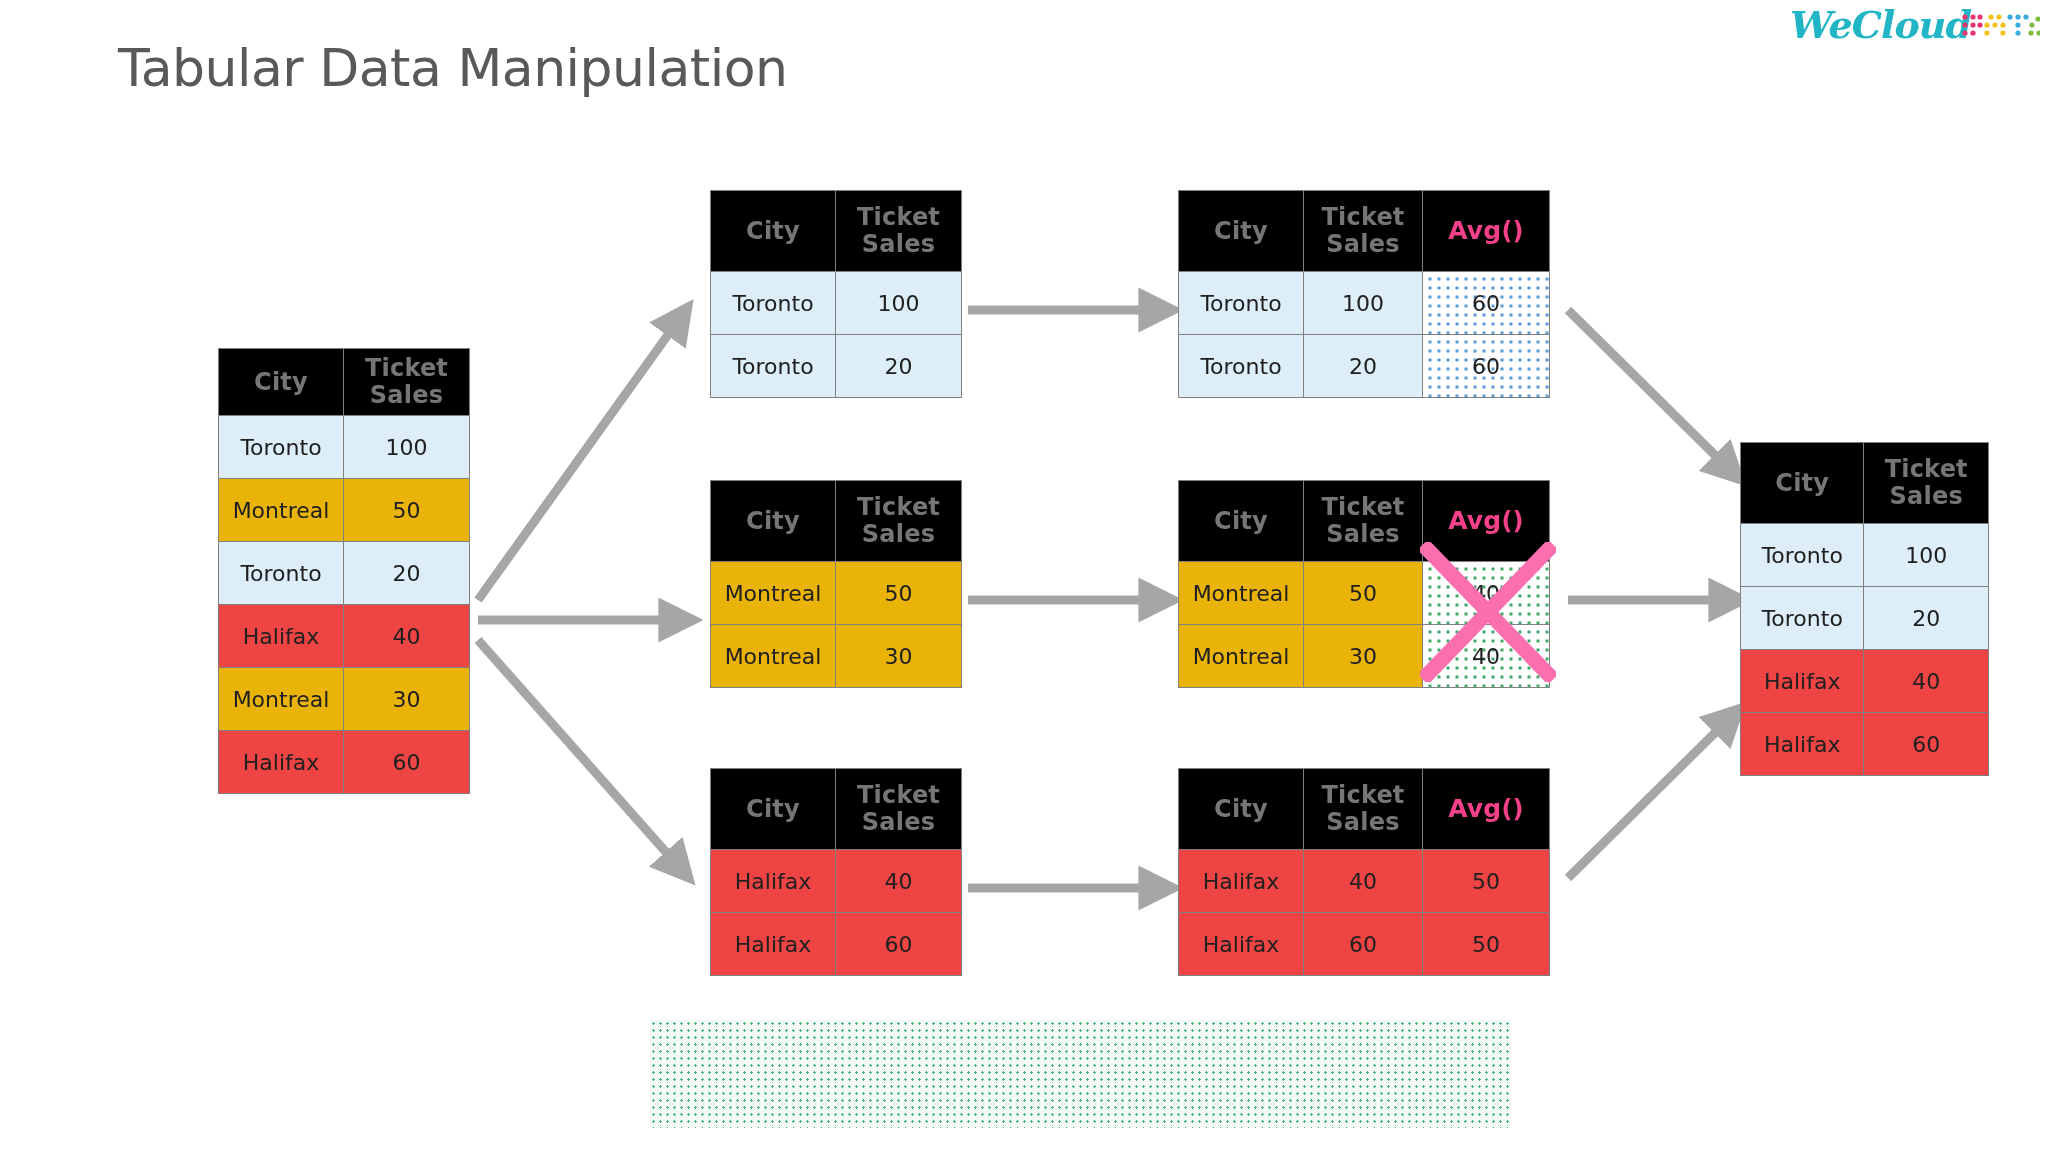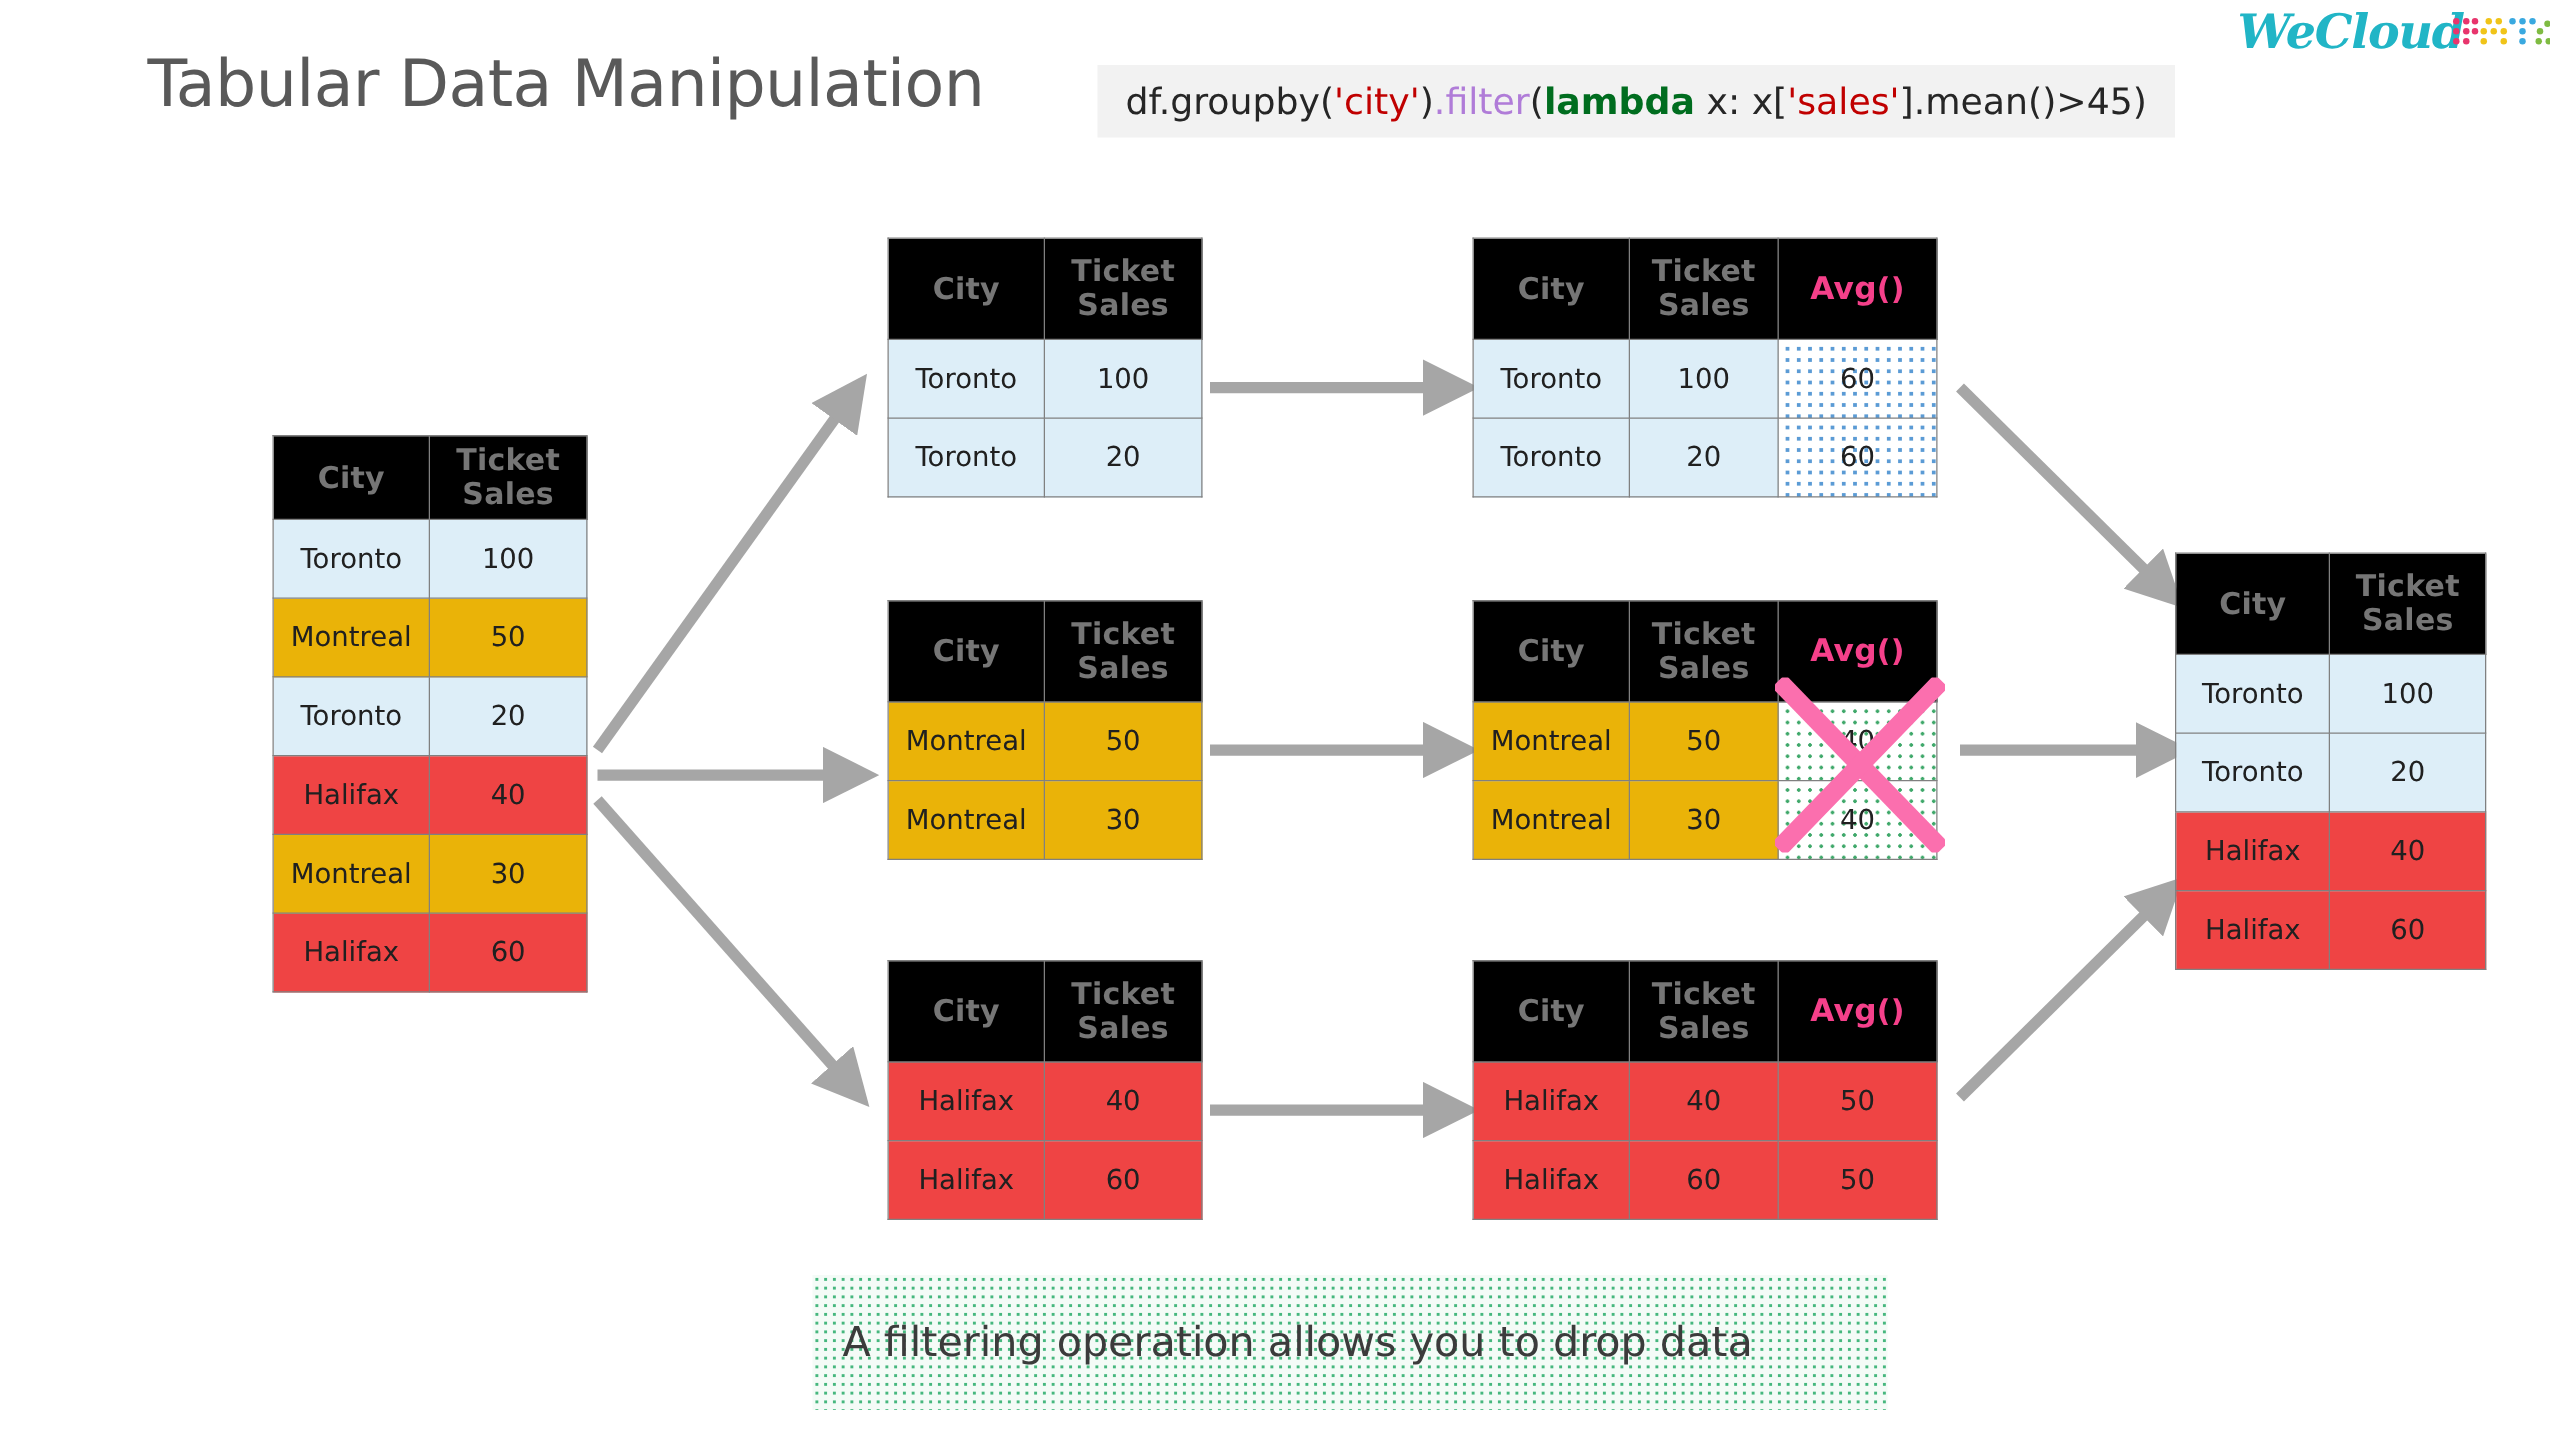--- a/index.html
+++ b/index.html
@@ -107,23 +107,20 @@
   svg.arrows{position:absolute;left:0;top:0;width:2048px;height:1152px;pointer-events:none;}
 </style>
 </head>
 <body>
 
 <div id="stage">
 
   <div class="title">Tabular Data Manipulation</div>
 
 
-  <div class="codebox">
-    <span><span class="c-dark">df.groupby(</span><span class="c-red">'city'</span><span class="c-dark">)</span><span class="c-purple">.filter</span><span class="c-dark">(</span><span class="c-green">lambda</span><span class="c-dark"> x: x[</span><span class="c-red">'sales'</span><span class="c-dark">].mean()&gt;45)</span></span>
-  </div>
 
   <div class="logo">
     <div class="logo-word">WeCloud</div>
     <svg class="logo-dots" width="78" height="30" viewBox="0 0 78 30">
       <g fill="#e8356d">
         <circle cx="3" cy="4" r="2.6"></circle>
           <circle cx="11" cy="4" r="2.6"></circle>
         <circle cx="3" cy="12" r="2.6"></circle>
           <circle cx="11" cy="12" r="2.6"></circle>
         <circle cx="3" cy="20" r="2.6"></circle>
@@ -374,17 +371,17 @@
     </tr>
     <tr>
       <td class="c-halifax" style="height:62px;">Halifax</td>
       <td class="c-halifax">60</td>
     </tr>
   </tbody>
     </table>
 
   <div class="caption">
     <p>
-      <span>A filtering operation allows you to drop data</span><br>
+      <br>
     </p>
   </div>
 
 </div>
 
 </body></html>

